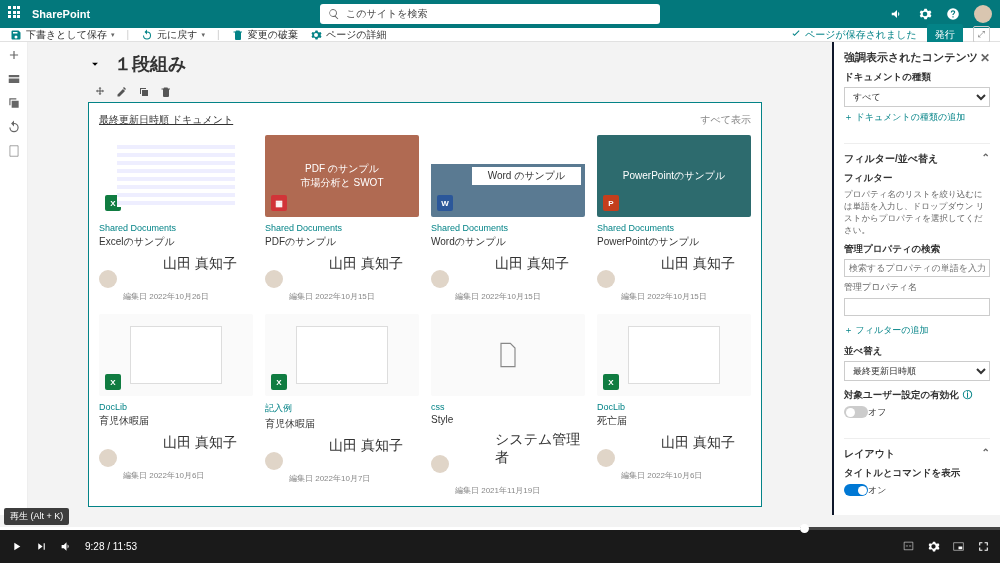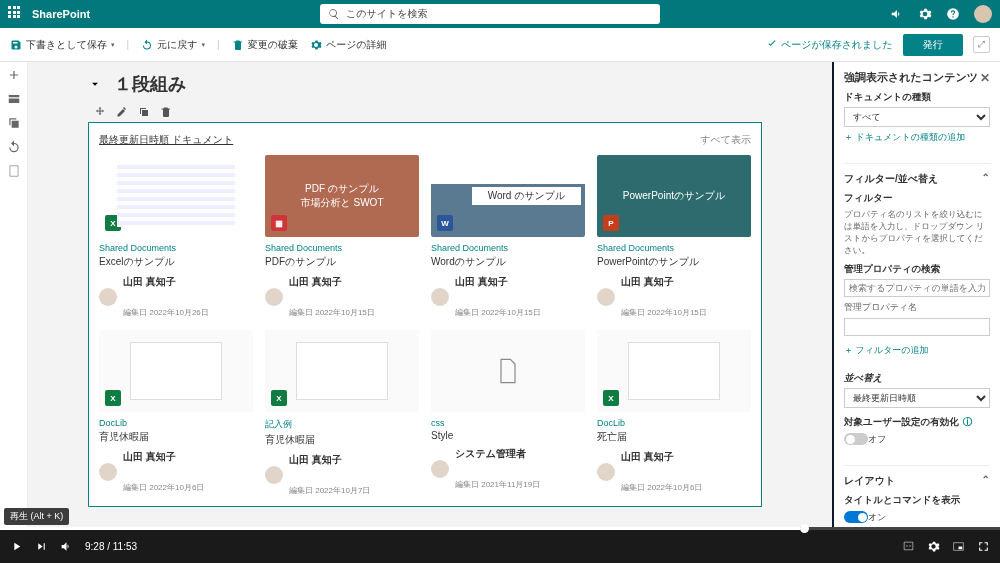--- a/index.html
+++ b/index.html
@@ -9,28 +9,28 @@
 .suite-bar .waffle { width: 16px; height: 16px; margin-right: 8px; display: grid; grid-template-columns: repeat(3,3px); grid-template-rows: repeat(3,3px); gap: 1.5px; }
 .suite-bar .waffle span { background: #fff; }
 .suite-bar .title { font-weight: 600; }
 .suite-bar .search { flex: 0 0 340px; margin: 0 auto; background: #fff; border-radius: 3px; height: 20px; display: flex; align-items: center; padding: 0 8px; color: #444; font-size: 10px; }
 .suite-bar .search svg { width: 12px; height: 12px; margin-right: 6px; fill:#666; }
 .suite-bar .spacer { flex: 1; }
 .suite-bar .right-icons { display: flex; align-items: center; gap: 14px; }
 .suite-bar .right-icons svg { width: 14px; height: 14px; fill: #fff; }
 .suite-bar .avatar { width: 18px; height: 18px; border-radius: 50%; background: #d9c6b0; }
 
-.cmd-bar { height: 34px; background: #fff; border-bottom: 1px solid #e1e1e1; display: flex; align-items: center; padding: 0 10px; font-size: 10px; color: #333; gap: 12px; }
+.cmd-bar { height: 14px; background: #fff; border-bottom: 1px solid #e1e1e1; display: flex; align-items: center; padding: 0 10px; font-size: 10px; color: #333; gap: 12px; }
 .cmd-bar .grp { display: flex; align-items: center; gap: 4px; cursor: pointer; }
 .cmd-bar svg { width: 12px; height: 12px; fill: #038387; }
 .cmd-bar .sep { color: #ccc; }
 .cmd-bar .right { margin-left: auto; display: flex; align-items: center; gap: 10px; }
 .cmd-bar .saved { color: #038387; font-size: 10px; }
 .cmd-bar .saved svg { fill: #038387; }
-.cmd-bar .publish-btn { background: #038387; color: #fff; padding: 4px 20px; border-radius: 2px; font-size: 10px; }
+.cmd-bar .publish-btn { background: #038387; color: #fff; padding: 4px 8px; border-radius: 2px; font-size: 10px; }
 .cmd-bar .expand { border: 1px solid #ccc; padding: 2px 4px; border-radius: 2px; color:#666; font-size:9px; }
 
 .workspace { display: flex; height: calc(100% - 28px - 26px - 36px); }
 .left-rail { width: 28px; background: #fff; border-right: 1px solid #eee; display: flex; flex-direction: column; align-items: center; padding-top: 6px; gap: 10px; }
 .left-rail svg { width: 14px; height: 14px; fill: #666; }
 
 .canvas { flex: 1; overflow: auto; padding: 10px 70px 10px 60px; }
 .sec-title-row { display: flex; align-items: center; gap: 12px; margin-bottom: 6px; }
 .sec-title-row .chev { width:14px; height:14px; }
 .sec-title-row h2 { font-size: 18px; font-weight: 600; color: #333; }
@@ -48,21 +48,21 @@
 .thumb .overlay-text { color:#fff; font-size:10px; text-align:center; }
 .icon-badge { position: absolute; left: 6px; bottom: 6px; width: 16px; height: 16px; border-radius: 2px; display:flex; align-items:center; justify-content:center; font-size:8px; font-weight:bold; color:#fff; }
 .icon-excel { background:#107c41; }
 .icon-pdf { background:#d13438; }
 .icon-word { background:#2b579a; }
 .icon-ppt { background:#c43e1c; }
 .lib { font-size: 9px; color: #038387; margin: 6px 0 2px; }
 .doc-title { font-size: 10px; color: #333; margin-bottom: 6px; }
 .author-row { display: flex; align-items: center; gap: 6px; }
 .author-row .av { width: 18px; height: 18px; border-radius: 50%; background: #e0d5c8; flex-shrink:0; }
-.author-row .meta .name { font-size: 10px; font-weight:700; color:#333; }
+.author-row .meta .name { font-size: 14px; font-weight:400; color:#333;margin-left:40px; }
 .author-row .meta .date { font-size: 8px; color: #888; margin-top: 18px; }
 .thumb-doc { background:#fafafa; display:flex; align-items:center; justify-content:center; }
 .thumb-doc .sheet { width:60%; height:70%; background:#fff; border:1px solid #ddd; }
 .thumb-file { background:#fafafa; display:flex; align-items:center; justify-content:center; }
 .thumb-file svg { width:28px; height:28px; fill:#888; }
 
 .grid-heading { display:flex; align-items:center; gap:8px; margin-top:22px; font-size:16px; color:#333; }
 .grid-heading .bullet { width:10px; height:10px; background:#0078d4; }
 
 .panel { width: 168px; background: #fff; border-left: 2px solid #0f172a; padding: 8px 10px 10px; overflow: auto; font-size: 10px; color:#333; }
@@ -369,21 +369,21 @@
     <div class="label">フィルター</div>
     <div class="helper">プロパティ名のリストを絞り込むには単語を入力し、ドロップダウン リストからプロパティを選択してください。</div>
 
     <div class="label">管理プロパティの検索</div>
     <input type="text" placeholder="検索するプロパティの単語を入力してく..." style="">
     <div class="sub-label">管理プロパティ名</div>
     <input type="text" style="">
 
     <span class="add-link" style="margin-top:8px;">＋ フィルターの追加</span>
 
-    <div class="label" style="margin-top:15px;font-style:italic;">並べ替え</div>
+    <div class="label" style="margin-top:8px;">並べ替え</div>
     <select><option>最終更新日時順</option></select>
 
     <div class="label" style="margin-top:8px; display:flex; align-items:center; gap:4px;">
       <span>対象ユーザー設定の有効化</span>
       <span style="color:#038387;">ⓘ</span>
     </div>
     <div class="toggle-row">
       <div class="toggle">
           <div class="knob"></div>
         </div>

